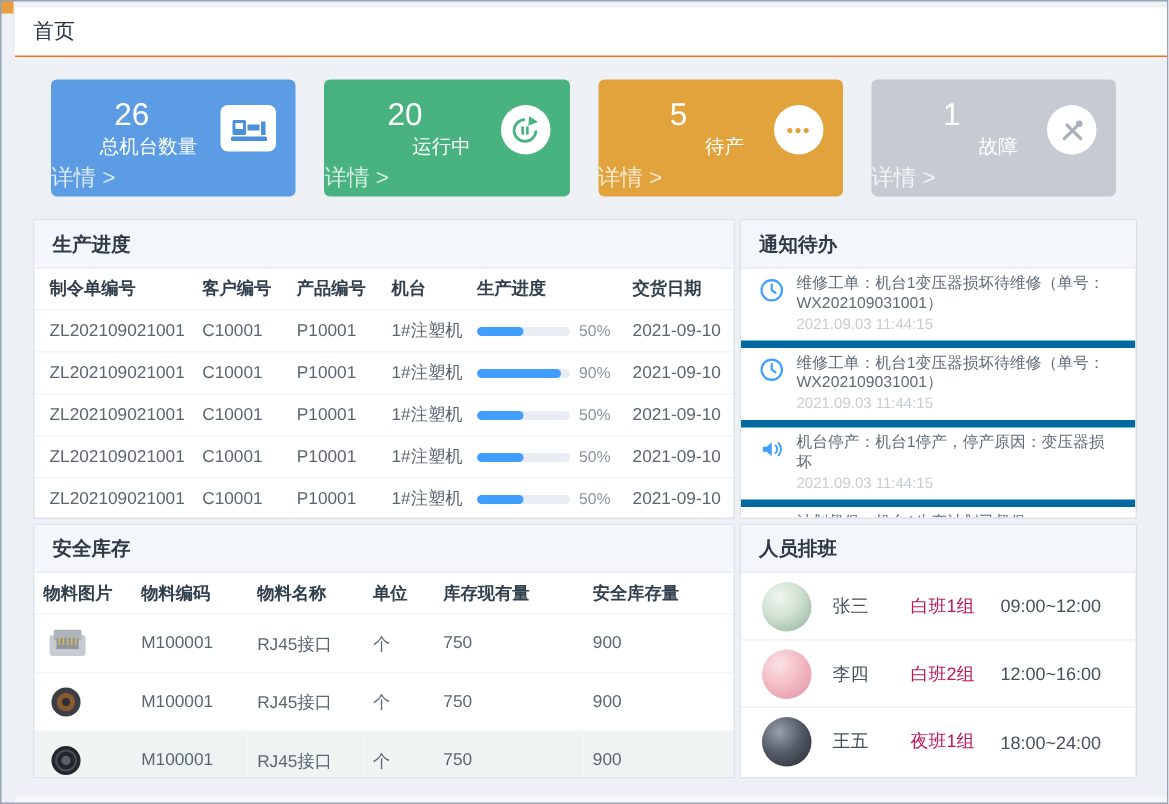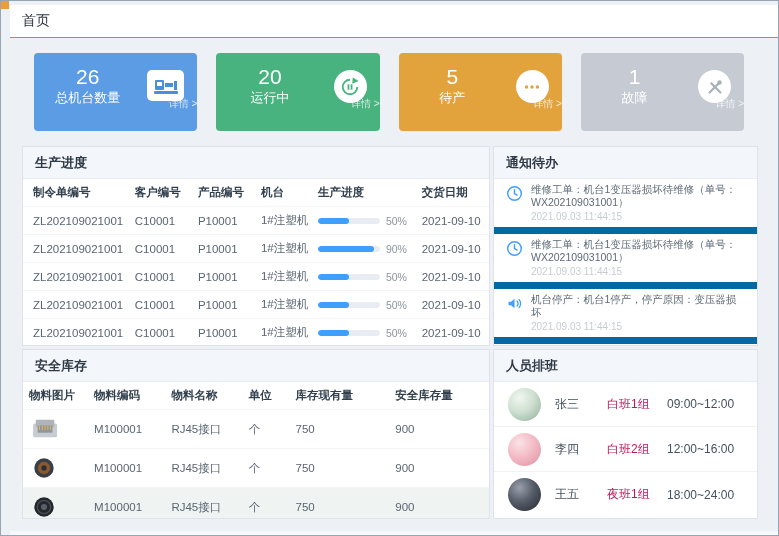--- a/index.html
+++ b/index.html
@@ -19,25 +19,25 @@
   .topbar .tab{font-size:14px;color:#2b3442;cursor:pointer;}
 
   
   .content{position:absolute;top:38px;left:10px;right:1px;bottom:1px;padding:15px 20px 0 12px;}
 
   
   .cards{display:flex;gap:19px;margin:0 14px 15px 12px;}
   .card{flex:1;height:78px;border-radius:4px;position:relative;color:#fff;padding:12px 12px 0 10px;cursor:pointer;}
   .card .info{width:62%;text-align:center;}
   .card .big{font-size:21px;line-height:23px;font-weight:400;}
-  .card .lbl{font-size:13px;margin-top:1px;}
+  .card .lbl{font-size:13px;margin-top:1px;text-align:right;}
   .card .icon{position:absolute;right:13px;top:17px;width:33px;height:33px;background:#fff;border-radius:50%;
     display:flex;align-items:center;justify-content:center;}
   .card .icon.square{border-radius:5px;width:37px;height:31px;}
-  .card .detail{position:absolute;bottom:20px;left:0;right:0;text-align:right;font-size:10px;
+  .card .detail{position:absolute;bottom:3px;left:0;right:0;text-align:left;font-size:15px;
     color:rgba(255,255,255,0.78);cursor:pointer;}
 
   
   .grid{display:grid;grid-template-columns:1fr 265px;grid-template-rows:200px 170px;gap:3px;}
   .panel{background:#fff;border:1px solid #dde3ec;display:flex;flex-direction:column;overflow:hidden;}
   .panel-hd{flex:0 0 31px;line-height:31px;padding:0 12px;background:#f3f6fa;border-bottom:1px solid #e8edf3;
     font-size:13px;font-weight:bold;color:#303a47;}
   .panel-bd{flex:1;overflow:hidden;}
 
   
@@ -48,21 +48,21 @@
   .itable td{padding:7px 6px;}
   .itable tr.tint td{background:#eff4f2;}
 
   
   .prog{display:flex;align-items:center;gap:6px;}
   .track{width:62px;height:6px;border-radius:3px;background:#e9edf3;overflow:hidden;flex:0 0 auto;}
   .fill{height:100%;border-radius:3px;}
   .ptext{font-size:10.5px;color:#8a94a0;}
 
   
-  .notice{display:flex;gap:8px;padding:4px 12px 5px;border-bottom:7px solid #0369a1;cursor:pointer;}
+  .notice{display:flex;gap:8px;padding:4px 12px 5px;border-bottom:5px solid #0369a1;cursor:pointer;}
   .notice:last-child{border-bottom:none;}
   .n-icon{flex:0 0 auto;width:17px;height:17px;margin-top:2px;}
   .n-body{flex:1;min-width:0;}
   .n-text{font-size:10.5px;color:#5f6b77;line-height:13px;}
   .n-time{font-size:10px;line-height:10px;color:#c7ccd3;margin-top:3px;}
 
   
   .person{display:flex;align-items:center;padding:5px 14px;height:45px;border-bottom:1px solid #f0f2f5;}
   .person:last-child{border-bottom:none;}
   .avatar{width:33px;height:33px;border-radius:50%;margin-right:14px;flex:0 0 auto;}

